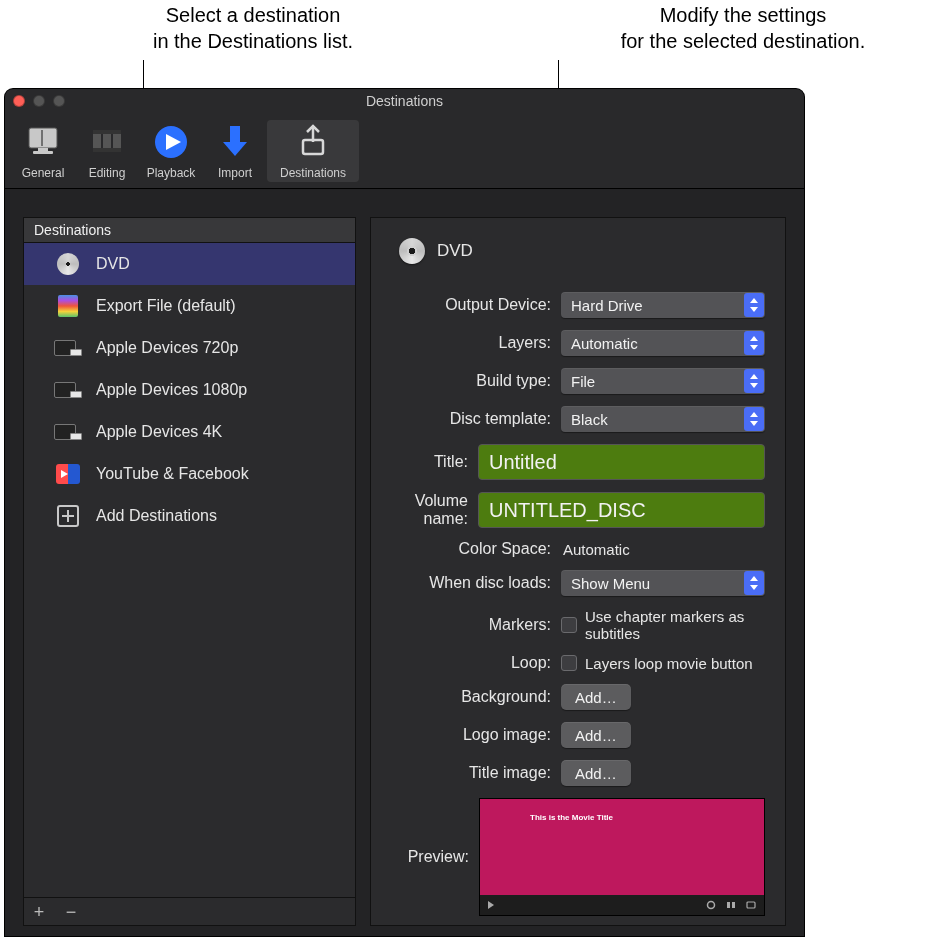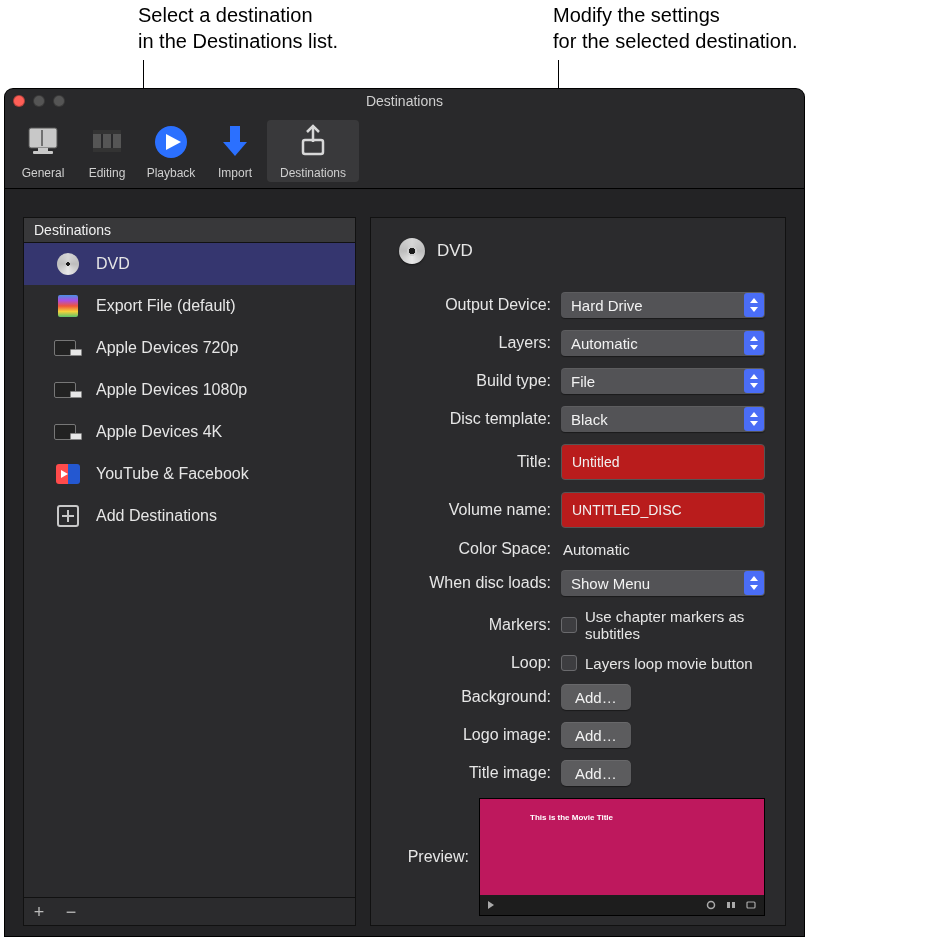--- a/index.html
+++ b/index.html
@@ -15,21 +15,21 @@
   .callouts {
     position: absolute;
     top: 0;
     left: 0;
     width: 944px;
     height: 95px;
     color: #000;
     font-size: 20px;
     line-height: 1.3;
   }
-  .callout-text { position: absolute; }
+  .callout-text { position: absolute; text-align: center; }
   .callout-line {
     position: absolute;
     width: 1px;
     background: #000;
   }
 
   
   .window {
     position: absolute;
     left: 5px;
@@ -233,25 +233,25 @@
     left: 2px;
     border-left: 4px solid transparent;
     border-right: 4px solid transparent;
   }
   .popup .arrows::before { top: 0; border-bottom: 5px solid #fff; }
   .popup .arrows::after  { bottom: 0; border-top: 5px solid #fff; }
 
   .text-input {
     flex: 1;
     height: 26px;
-    background: #b91c1c;
+    background: #4d7c0f;
     border: 1px solid #555;
     border-radius: 4px;
     color: #f2f2f2;
-    font-size: 14px;
+    font-size: 20px;
     padding: 17px 10px;
   }
   .static-text {
     font-size: 15px;
     color: #e6e6e6;
     padding-left: 2px;
   }
   .checkbox {
     width: 16px; height: 16px;
     border: 1px solid #6a6a6d;

